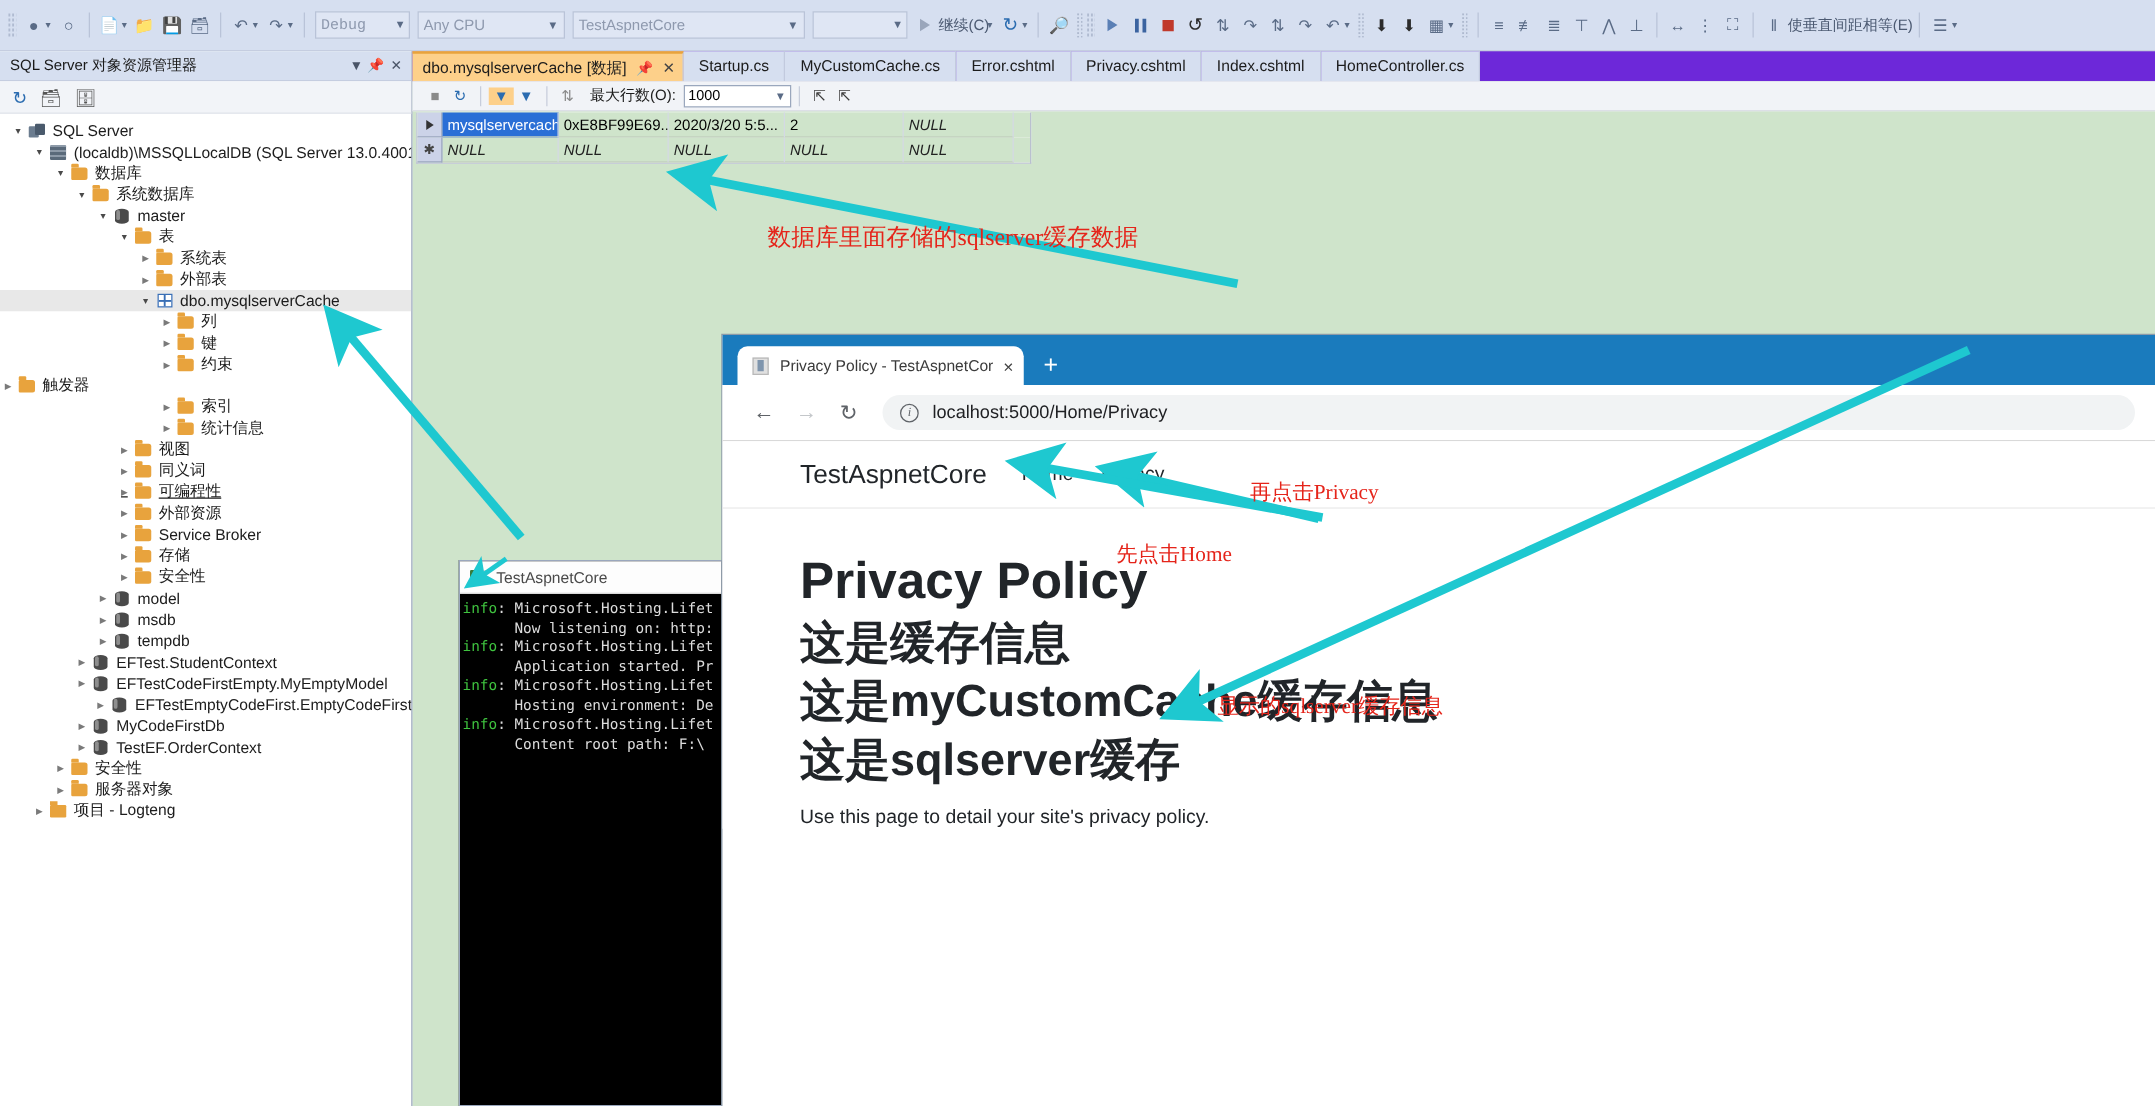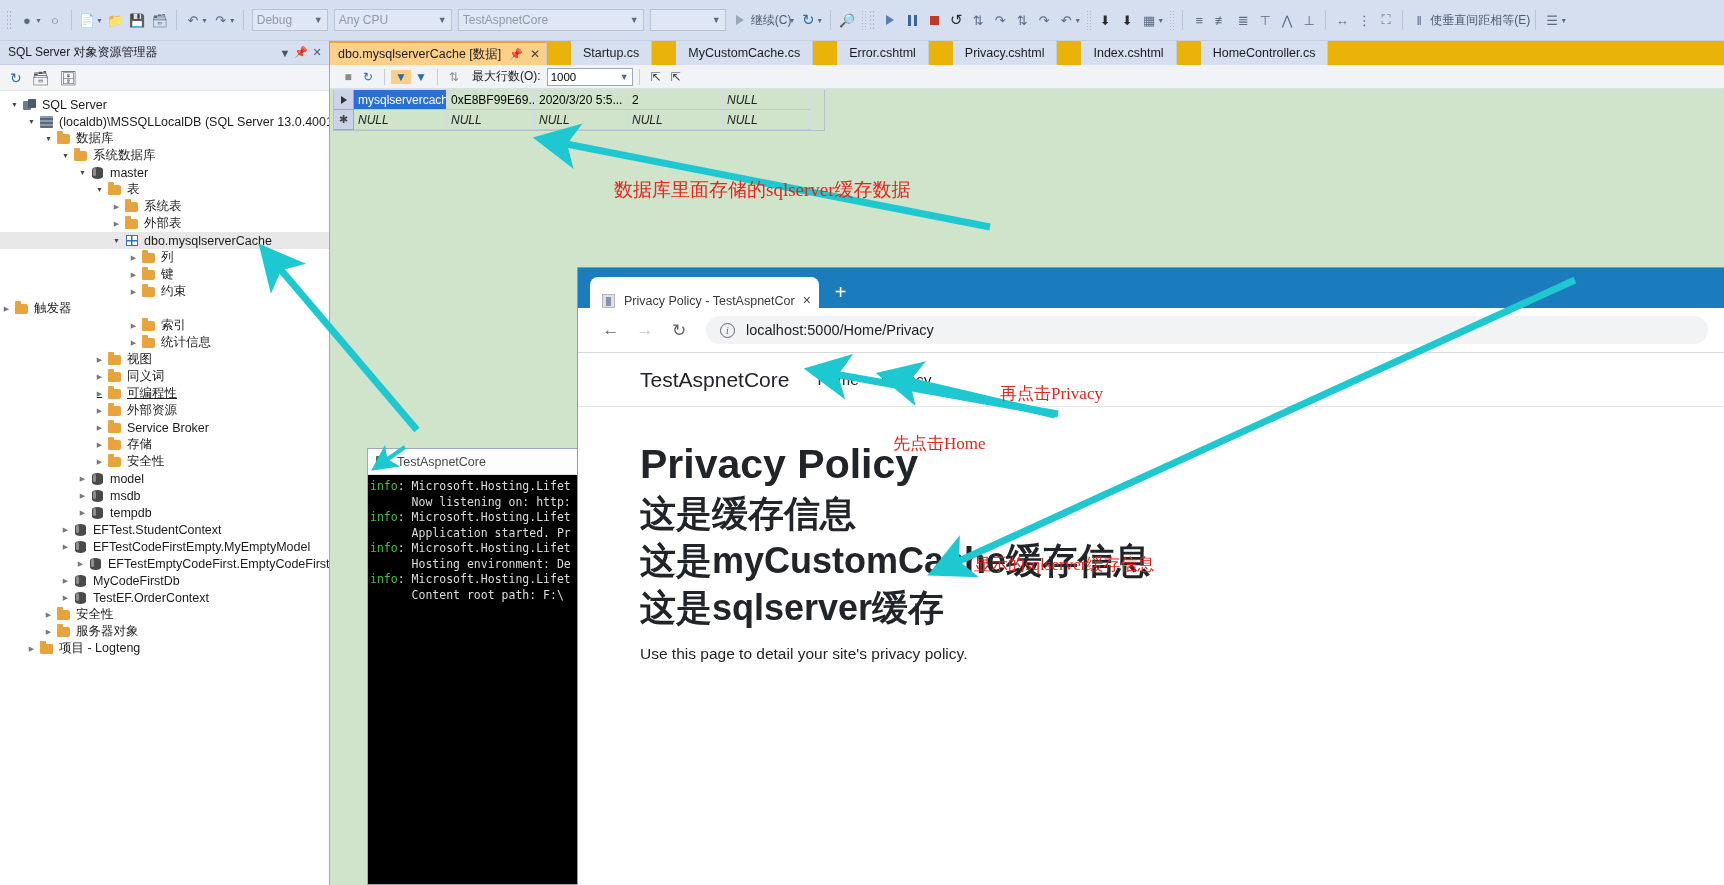--- a/index.html
+++ b/index.html
@@ -18,21 +18,21 @@
   }
   .tb-ico{ width:22px; height:22px; display:flex; align-items:center; justify-content:center;
     color:#5a6b86; font-size:13px; flex:0 0 auto; }
   .tb-sep{ width:1px; height:20px; background:#b9c3d8; margin:0 5px; flex:0 0 auto;}
   .tb-caret{ font-size:7px; color:#5a6b86; margin-left:-3px; margin-right:2px; }
   .tb-combo{
     height:22px; min-width:62px; border:1px solid #b9c3d8; background:#dfe6f4;
     color:#8e99ae; font-size:12px; display:flex; align-items:center;
     padding:0 4px; justify-content:space-between; margin:0 3px; flex:0 0 auto;
   }
-  .tb-combo.w1{width:76px;} .tb-combo.w2{width:118px;} .tb-combo.w3{width:186px;}
+  .tb-combo.w1{width:76px;font-family:Liberation Mono, monospace;} .tb-combo.w2{width:118px;} .tb-combo.w3{width:186px;}
   .tb-combo .cv{overflow:hidden; white-space:nowrap;}
   .tb-text{ font-size:12px; color:#4c5a72; white-space:nowrap; }
   .dots{
     width:5px; height:20px; flex:0 0 auto;
     background-image:radial-gradient(#aab5cb 40%, transparent 41%);
     background-size:3px 3px; opacity:.9; margin:0 3px;
   }
   .tb-grip{ width:7px; height:20px; flex:0 0 auto; margin-right:3px;
     background-image:radial-gradient(#b0bbd1 45%, transparent 46%);
     background-size:3px 4px; }
@@ -80,21 +80,21 @@
   .ic-table{ width:12px;height:11px;background:#fff;border:1.5px solid #3a6fb5;
     background-image:linear-gradient(#3a6fb5 0 0),linear-gradient(#3a6fb5 0 0);
     background-size:100% 1.5px, 1.5px 100%; background-position:0 3.5px, 4px 0; background-repeat:no-repeat;}
   .ic-proj{ width:13px;height:10px;background:#e8a33d;border-radius:1px;position:relative;}
   .ic-proj::before{content:"";position:absolute;left:0;top:-2.5px;width:6px;height:3px;background:#e8a33d;}
   .tl{ padding-left:1px; }
 
   
   #tabbar{
     position:absolute; left:330px; top:41px; width:1394px; height:24px;
-    background:#eab308; display:flex; align-items:flex-end;gap:24px;
+    background:#6d28d9; display:flex; align-items:flex-end;
   }
   .etab{
     height:24px; display:flex; align-items:center; padding:0 12px;
     font-size:12.5px; color:#1c1c1c; background:#d6dff0;
     border-right:1px solid #c2cade; white-space:nowrap;
   }
   .etab.active{ background:#fdd08a; border-top:2px solid #e8a33d; padding:0 6px 0 8px; }
   .etab .pin{ margin-left:8px; font-size:11px; color:#444; }
   .etab .xc{ margin-left:7px; font-size:12px; color:#444; }
 
@@ -149,21 +149,21 @@
     font-size:11.5px; line-height:15.5px; color:#dcdcdc; white-space:pre; overflow:hidden; }
   .cinfo{ color:#3fc33f; }
 
   
   #browser{
     position:absolute; left:578px; top:268px; width:1146px; height:617px;
     background:#fff; box-shadow:0 0 0 1px #8d9aa8;
   }
   #br-tabstrip{ height:40px; background:#1a7bbd; display:flex; align-items:flex-end; padding-left:12px;}
   #br-tab{
-    height:31px; background:#fff; border-radius:8px 8px 0 0; display:flex; align-items:flex-end;
+    height:31px; background:#fff; border-radius:8px 8px 0 0; display:flex; align-items:center;
     padding:0 8px 0 12px; min-width:215px; font-size:12.5px; color:#3b3b3b;
   }
   .fav{ width:13px;height:14px;background:#e0e0e0;border:1px solid #b9b9b9;margin-right:9px;
         display:flex;align-items:center;justify-content:center;}
   .fav::after{content:"";width:5px;height:9px;background:#7f95ad;}
   #br-tab .tt{ flex:1; overflow:hidden; white-space:nowrap; }
   #br-tab .xc{ margin-left:8px; font-size:14px; color:#444; }
   #br-newtab{ color:#fff; font-size:20px; margin:0 0 4px 16px; font-weight:300;}
   #br-urlbar{ height:45px; background:#fff; display:flex; align-items:center;
     padding:0 16px; border-bottom:1px solid #d9d9d9; }

